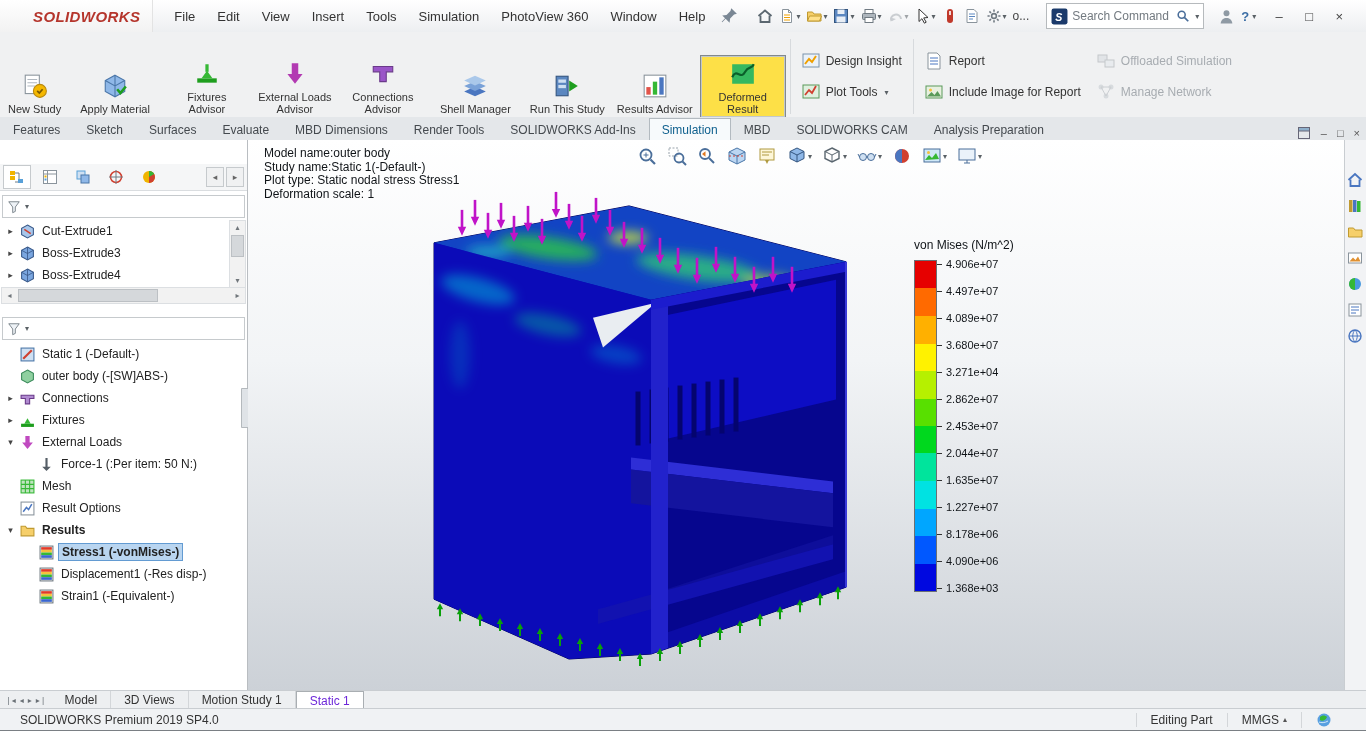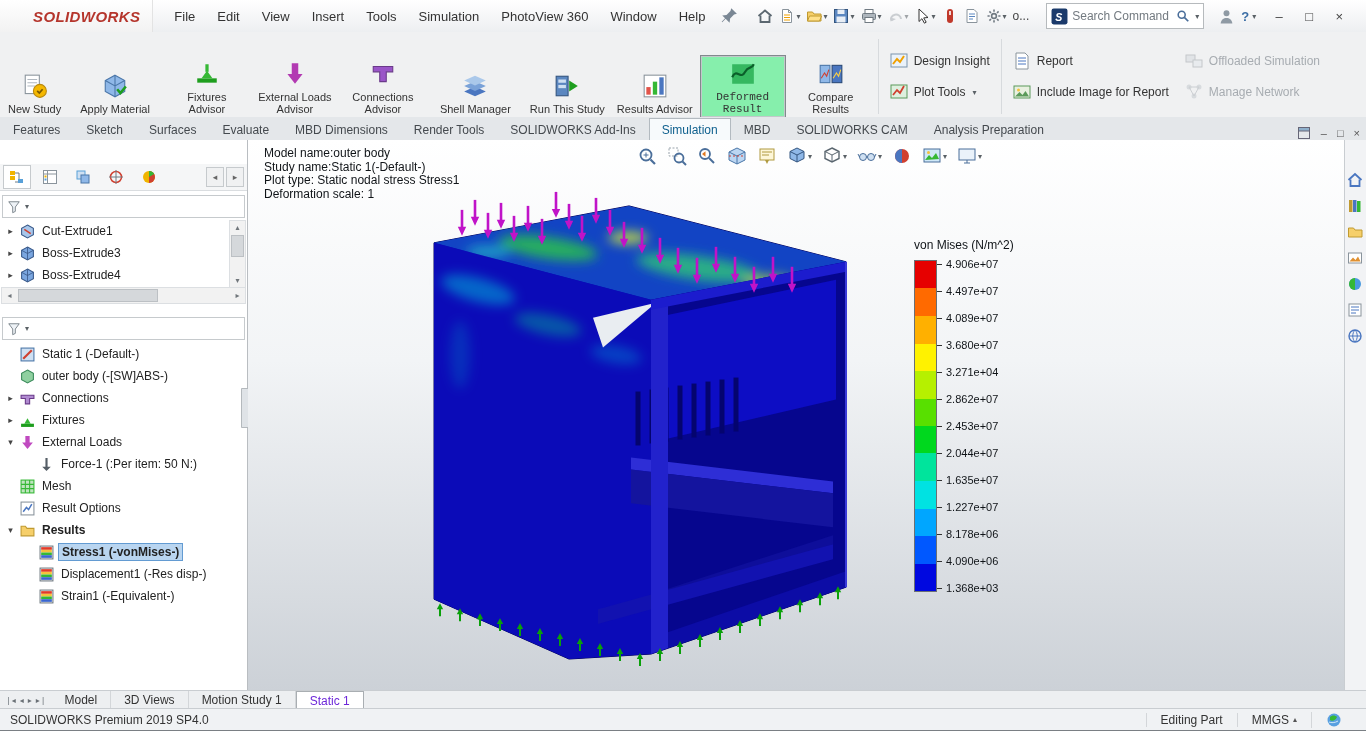--- a/index.html
+++ b/index.html
@@ -36,21 +36,21 @@
   .winbtn{width:30px;text-align:center;font-size:13px;color:#444;padding:5px 0;}
 
   
   .ribbon{position:absolute;left:0;top:32px;right:0;height:85px;background:#f0f1f2;
           border-bottom:1px solid #c9cdd1;display:flex;align-items:stretch;padding:2px 2px;}
   .rlarge{display:flex;align-items:flex-end;}
   .rbtn{display:flex;flex-direction:column;align-items:center;justify-content:flex-start;
         margin:1px;padding:5px 4px 2px;border:1px solid transparent;text-align:center;
         font-size:11px;line-height:12px;color:#333;min-width:40px;max-width:76px;}
   .rbtn .icon{width:26px;height:26px;margin-bottom:4px;flex:none;}
-  .rbtn.active{background:#86efac;border-color:#82898d;box-shadow:inset 0 0 0 1px #c2c8ca;font-family:Liberation Mono, monospace;}
+  .rbtn.active{background:#fde047;border-color:#82898d;box-shadow:inset 0 0 0 1px #c2c8ca;}
   .rsep{width:1px;background:#d7dadd;margin:5px 3px;}
   .smallcol{display:flex;flex-direction:column;justify-content:center;gap:13px;padding:0 8px;}
   .sbtn{display:flex;align-items:center;gap:6px;font-size:12px;color:#333;white-space:nowrap;}
   .sbtn .icon{width:18px;height:18px;flex:none;}
   .sbtn.disabled{color:#a7acb1;}
   .sbtn.disabled .icon{opacity:.6;}
 
   
   .tabbar{position:absolute;left:0;top:117px;right:0;height:23px;background:#e4e7ea;
           border-bottom:1px solid #c9cdd1;display:flex;align-items:flex-end;}
@@ -120,21 +120,21 @@
   
   .bottomtabs{position:absolute;left:0;right:0;bottom:21px;height:18px;background:#edeff1;
               border-top:1px solid #c9cdd1;display:flex;align-items:stretch;font-size:12px;}
   .bt-nav{display:flex;align-items:center;gap:4px;padding:0 5px;color:#6a7076;font-size:8px;}
   .btab{display:flex;align-items:center;padding:0 13px;border-right:1px solid #d3d6d9;color:#333;}
   .btab.active{background:#fff;border:1px solid #a9aeb2;border-bottom:none;color:#6d28d9;}
 
   
   .statusbar{position:absolute;left:0;right:0;bottom:0;height:21px;background:#f0f2f4;
              border-top:1px solid #c9cdd1;display:flex;align-items:center;font-size:12px;
-             color:#333;padding:0 10px;}
+             color:#333;padding:0 20px;}
   .status-right{margin-left:auto;display:flex;align-items:center;}
   .status-seg{padding:0 14px;border-left:1px solid #d3d6d9;display:flex;align-items:center;gap:4px;}
   .status-right .icon{width:16px;height:16px;}
   .up{font-size:8px;color:#555;}
 </style>
 </head>
 <body>
 
 <div class="app">
 
@@ -374,31 +374,20 @@
           <span class="rlabel">Results Advisor</span>
         </div>
         <div class="rbtn active">
           <span class="icon">
             <svg viewBox="0 0 24 24">
               <rect x="2" y="3" width="20" height="18" fill="#35b860"></rect>
               <path d="M2 15c4-9 8 3 12-5 3-6 6-2 8-7" stroke="#0b5f2a" fill="none" stroke-width="2"></path>
             </svg>
           </span>
           <span class="rlabel">Deformed Result</span>
-        </div>
-        <div class="rbtn">
-          <span class="icon">
-            <svg viewBox="0 0 24 24">
-              <rect x="2" y="4" width="9" height="16" fill="#8fb8e8" stroke="#4a76a8"></rect>
-              <rect x="13" y="4" width="9" height="16" fill="#4a76c0" stroke="#2a4a78"></rect>
-              <path d="M3 16l3-5 2 3 2-6" stroke="#d04030" fill="none"></path>
-              <path d="M14 16l3-5 2 3 2-6" stroke="#ffd040" fill="none"></path>
-            </svg>
-          </span>
-          <span class="rlabel">Compare Results</span>
         </div>
       </div>
     <div class="rsep"></div>
     <div style="display:flex">
         <div class="smallcol">
           <div class="sbtn">
             <span class="icon">
               <svg viewBox="0 0 18 18">
                 <rect x="1" y="2" width="16" height="13" fill="#eaf2fa" stroke="#7a94ac"></rect>
                 <path d="M3 12l4-5 3 3 4-6" stroke="#f0a000" stroke-width="2" fill="none"></path>

